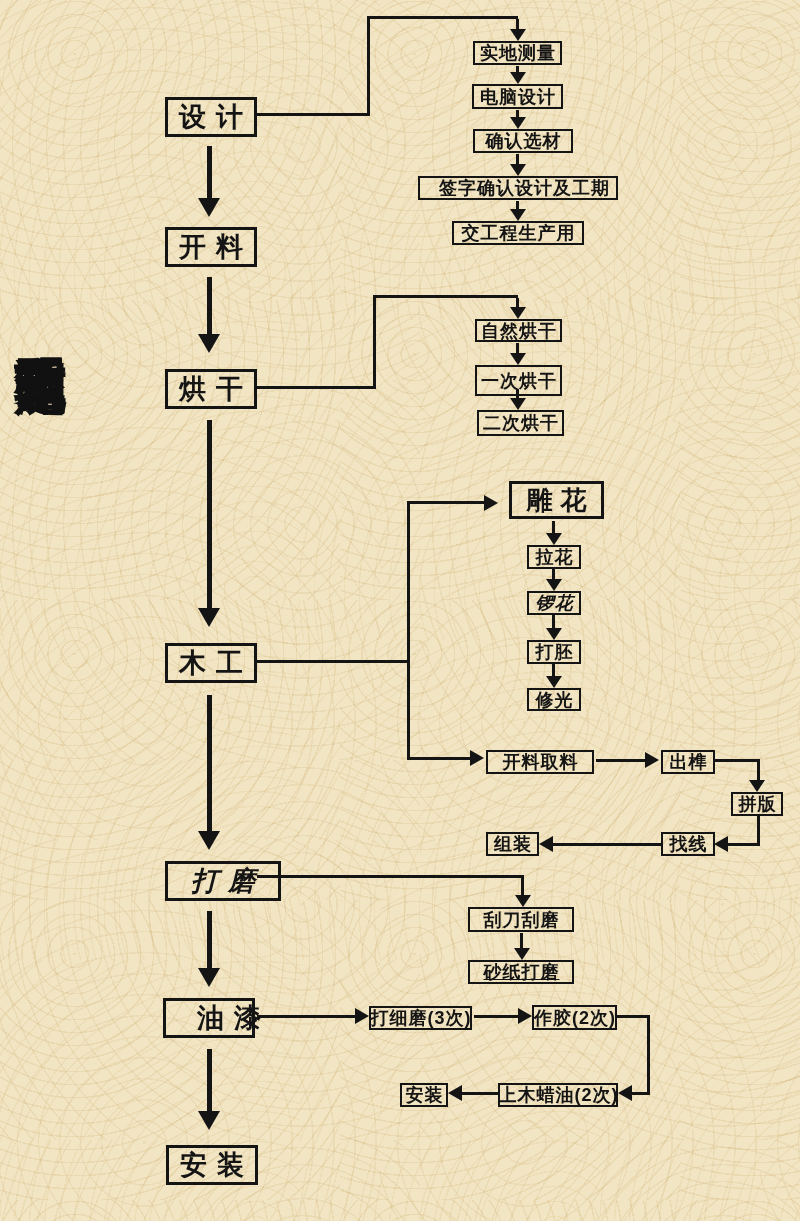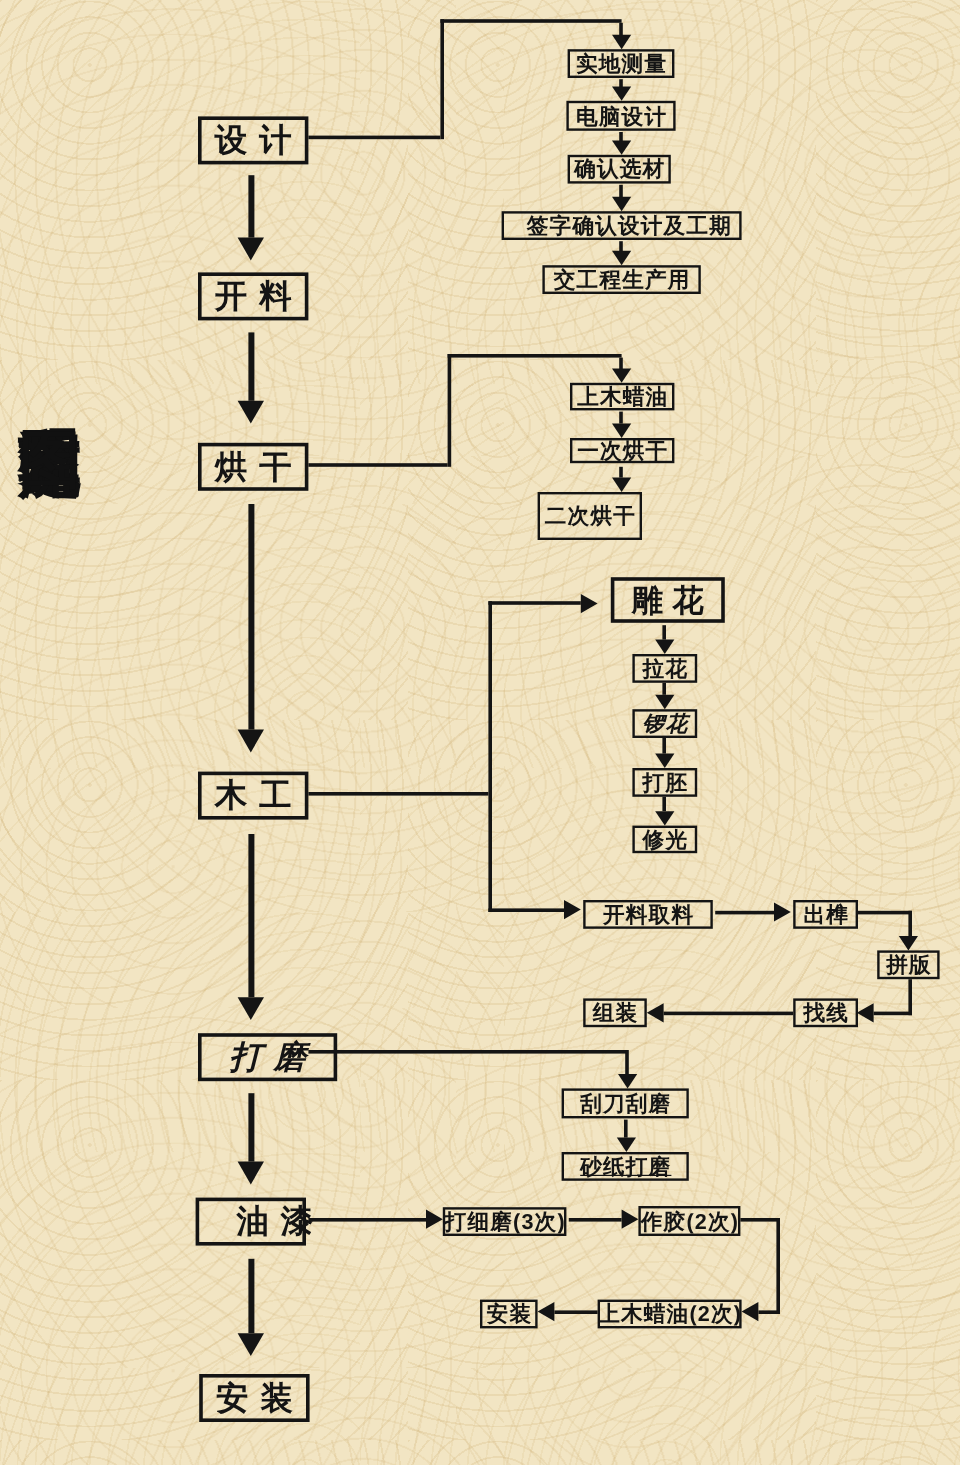--- a/index.html
+++ b/index.html
@@ -52,27 +52,27 @@
   <div class="bx" style="left:165px;top:97px;width:92px;height:40px;">设计</div>
   <div class="bx" style="left:165px;top:227px;width:92px;height:40px;">开料</div>
   <div class="bx" style="left:165px;top:369px;width:92px;height:40px;">烘干</div>
   <div class="bx" style="left:165px;top:643px;width:92px;height:40px;">木工</div>
   <div class="bx" style="left:165px;top:861px;width:116px;height:40px;font-style:italic;">打磨</div>
   <div class="bx" style="left:163px;top:998px;width:92px;height:40px;padding-left:40px;">油漆</div>
   <div class="bx" style="left:166px;top:1145px;width:92px;height:40px;">安装</div>
 
   <div class="sb" style="left:473px;top:41px;width:89px;height:24px;">实地测量</div>
   <div class="sb" style="left:472px;top:84px;width:91px;height:25px;">电脑设计</div>
-  <div class="sb" style="left:473px;top:129px;width:86px;height:24px;">确认选材</div>
+  <div class="sb" style="left:473px;top:129px;width:100px;height:24px;">确认选材</div>
   <div class="sb" style="left:418px;top:176px;width:200px;height:24px;padding-left:12px;">签字确认设计及工期</div>
   <div class="sb" style="left:452px;top:221px;width:132px;height:24px;">交工程生产用</div>
 
-  <div class="sb" style="left:475px;top:319px;width:87px;height:23px;">上木蜡油</div>
-  <div class="sb" style="left:475px;top:365px;width:87px;height:21px;">一次烘干</div>
-  <div class="sb" style="left:448px;top:410px;width:87px;height:40px;">二次烘干</div>
+  <div class="sb" style="left:475px;top:319px;width:87px;height:23px;">自然烘干</div>
+  <div class="sb" style="left:475px;top:365px;width:87px;height:31px;">一次烘干</div>
+  <div class="sb" style="left:477px;top:410px;width:87px;height:26px;">二次烘干</div>
 
   <div class="cv" style="left:509px;top:481px;width:95px;height:38px;">雕花</div>
   <div class="sb" style="left:527px;top:545px;width:54px;height:24px;">拉花</div>
   <div class="sb" style="left:527px;top:591px;width:54px;height:24px;font-style:italic;">锣花</div>
   <div class="sb" style="left:527px;top:640px;width:54px;height:24px;">打胚</div>
   <div class="sb" style="left:527px;top:688px;width:54px;height:23px;">修光</div>
 
   <div class="sb" style="left:486px;top:750px;width:108px;height:24px;">开料取料</div>
   <div class="sb" style="left:661px;top:750px;width:54px;height:24px;">出榫</div>
   <div class="sb" style="left:731px;top:792px;width:52px;height:24px;">拼版</div>

